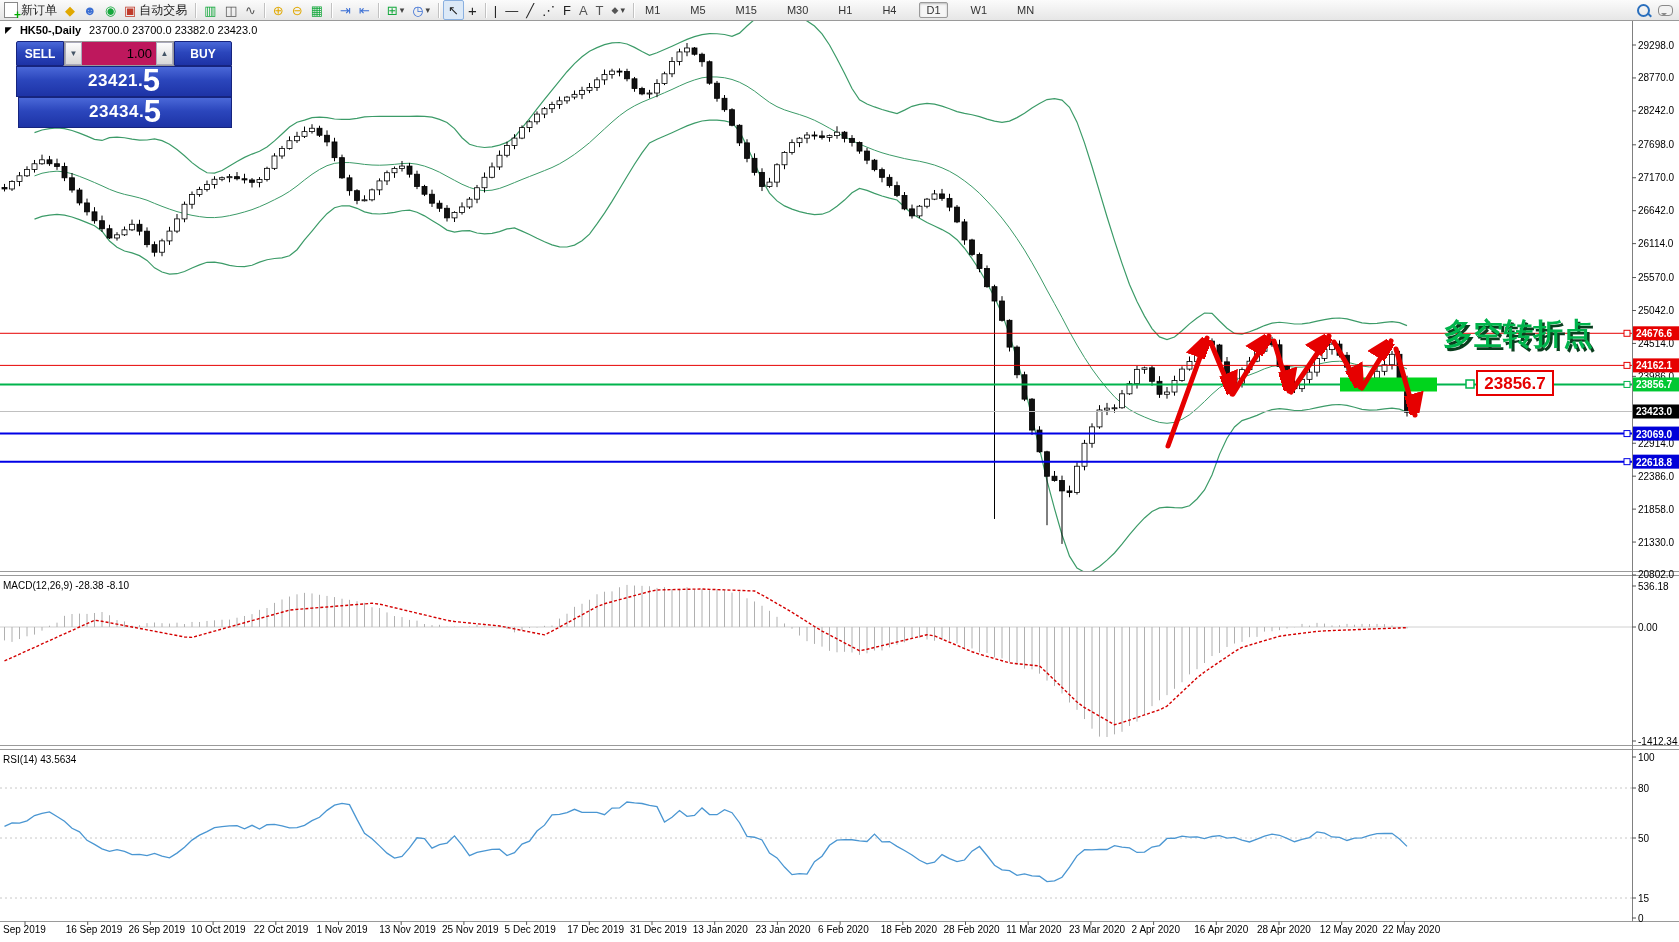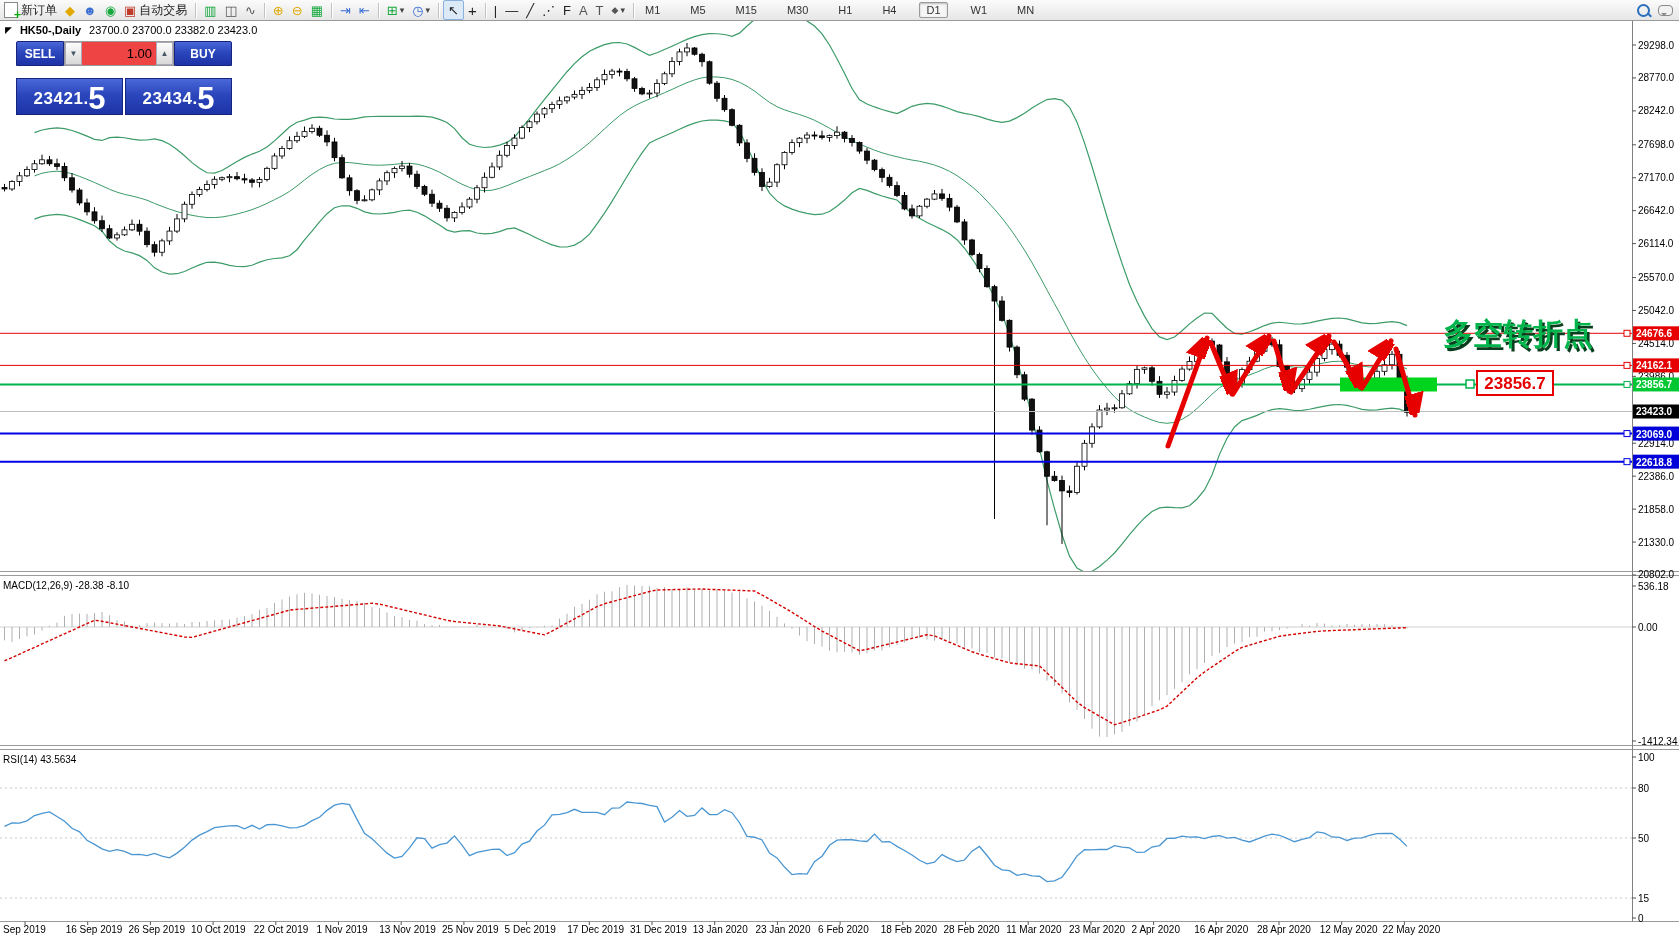--- a/index.html
+++ b/index.html
@@ -31,22 +31,22 @@
   .chart-title .tri{font-size:9px;}
   .pane-label{position:absolute;left:3px;font-size:10px;color:#000;}
   
   .trade-panel{position:absolute;left:16px;top:20px;width:216px;user-select:none;}
   .tp-row1{display:flex;height:25px;}
   .btn-blue{background:linear-gradient(#4a68d8 0%,#2b46bc 45%,#1d33a6 100%);border:1px solid #16247e;color:#fff;}
   .sell-btn{width:46px;font-size:12px;font-weight:bold;display:flex;align-items:center;justify-content:center;border-radius:2px 0 0 0;}
   .buy-btn{width:56px;font-size:12px;font-weight:bold;display:flex;align-items:center;justify-content:center;border-radius:0 2px 0 0;}
   .vol-box{flex:1;display:flex;align-items:stretch;background:#e8e8e8;border:1px solid #9a9a9a;}
   .spin{width:15px;display:flex;align-items:center;justify-content:center;font-size:8px;color:#456;background:linear-gradient(#fdfdfd,#d8d8d8);border:1px solid #aab;}
-  .vol-val{flex:1;background:#ef4444;font-size:13px;display:flex;align-items:center;justify-content:flex-end;padding-right:4px;color:#000;}
-  .tp-row2{display:flex;height:37px;margin-top:12px;}
+  .vol-val{flex:1;background:#be185d;font-size:13px;display:flex;align-items:center;justify-content:flex-end;padding-right:4px;color:#000;}
+  .tp-row2{display:flex;height:37px;margin-top:0;flex-direction:column;}
   .price-box{flex:1;display:flex;align-items:flex-end;justify-content:center;padding-bottom:2px;}
   .price-box+.price-box{margin-left:2px;}
   .pm{font-size:17px;font-weight:bold;letter-spacing:.5px;padding-bottom:3px;}
   .pdot{font-size:17px;font-weight:bold;padding-bottom:3px;}
   .pf{font-size:31px;font-weight:bold;line-height:27px;}
 </style>
 </head>
 <body>
 
 <div class="app">

